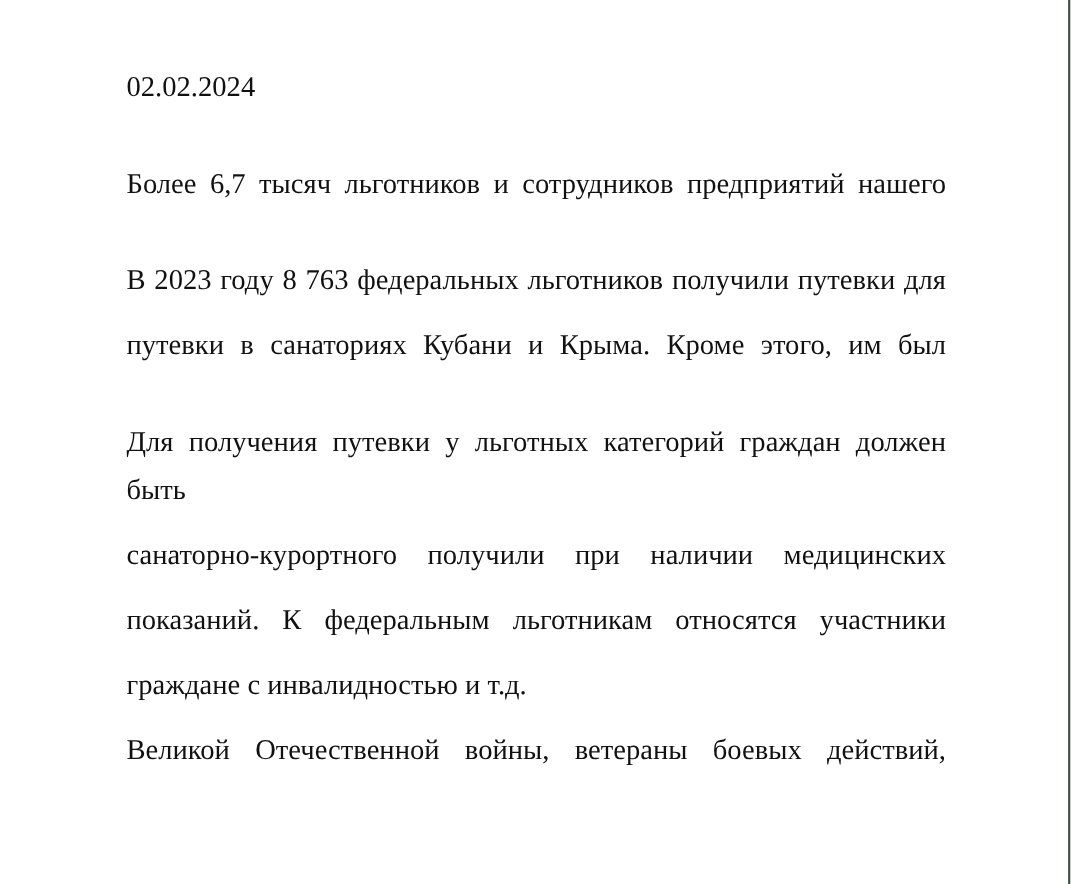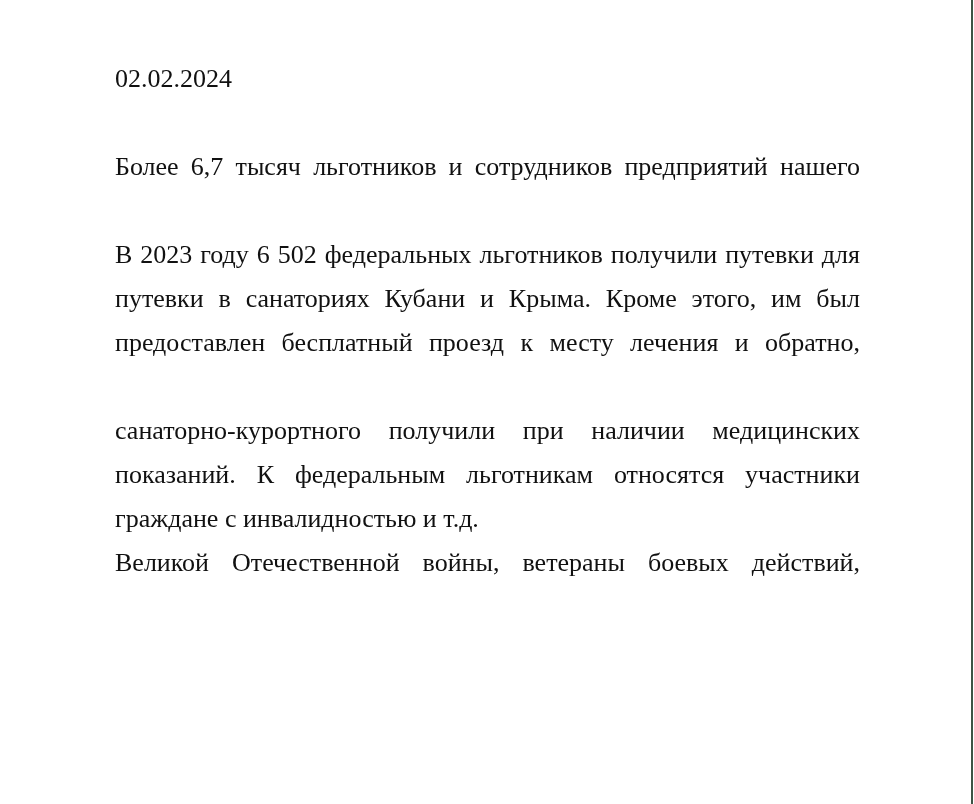--- a/index.html
+++ b/index.html
@@ -29,20 +29,21 @@
     line-height: 44px;
     white-space: nowrap;
   }
   .para {
     margin: 44px 0 0 0;
     font-size: 26px;
     line-height: 44px;
   }
   .line {
     display: block;
+    margin-top: 15px;
   }
   .line.just {
     text-align: justify;
     text-align-last: justify;
   }
   .redact {
     color: #4f4f4f;
     filter: blur(5px);
     padding: 0 4px;
   }
@@ -59,25 +60,25 @@
 <body>
 
 <div class="page">
   <div class="date-line">02.02.2024</div>
 
   <div id="article-body">
       <p class="para">
         <span class="line just">Более 6,7 тысяч льготников и сотрудников предприятий нашего</span>
       </p>
       <p class="para">
-        <span class="line just">В 2023 году 6 502 федеральных льготников получили путевки для</span>
+        <span class="line just">В 2023 году 8 763 федеральных льготников получили путевки для</span>
         <span class="line just">путевки в санаториях Кубани и Крыма. Кроме этого, им был</span>
-        <span class="line just">предоставлен бесплатный проезд к месту лечения и обратно,</span>
       </p>
       <p class="para">
+        <span class="line just">Для получения путевки у льготных категорий граждан должен быть</span>
         <span class="line just">санаторно-курортного получили при наличии медицинских</span>
         <span class="line just">показаний. К федеральным льготникам относятся участники</span>
         <span class="line">граждане с инвалидностью и т.д.</span>
         <span class="line just">Великой Отечественной войны, ветераны боевых действий,</span>
       </p>
     </div>
 
 </div>
 
 <div class="edge-line"></div>

